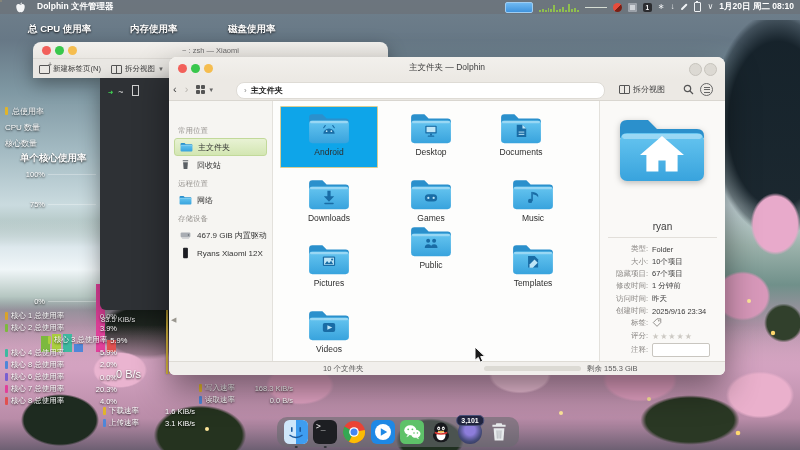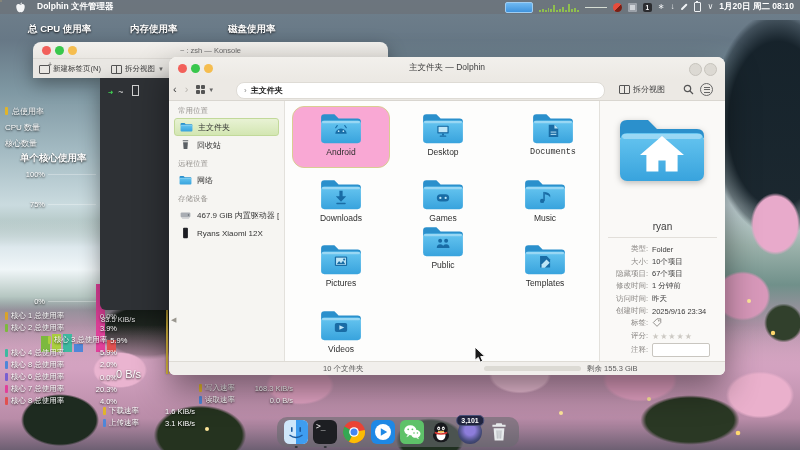--- a/index.html
+++ b/index.html
@@ -89,29 +89,29 @@
   .ic-grid{width:9px;height:9px;display:grid;grid-template-columns:4px 4px;grid-template-rows:4px 4px;gap:1px;margin-left:4px}
   .ic-grid i{background:#555;border-radius:1px}
   .crumb{position:absolute;left:67px;top:3px;width:360px;height:15px;background:#fff;border:1px solid #dedbd5;border-radius:8px;display:flex;align-items:center;padding-left:7px;gap:4px}
   .crumb .gt{color:#8a8a8a;font-size:8px}
   .crumb .txt{font-weight:bold;font-size:8px;color:#222}
   .d-split{position:absolute;left:450px;display:flex;align-items:center;gap:3px}
   .ic-search{position:absolute;left:514px;top:5px}
   .ic-burger{position:absolute;left:531px;top:4px;width:11px;height:11px;border:1px solid #666;border-radius:50%;display:flex;flex-direction:column;justify-content:center;gap:1.5px;align-items:center}
   .ic-burger i{width:6px;height:1px;background:#666}
   .d-body{position:absolute;top:44px;bottom:13px;left:0;right:0;display:flex}
-  .d-side{width:116px;background:#f6f5f2;border-right:1px solid #e3e1dc;position:relative;font-size:8px;color:#333;padding-top:0;box-sizing:border-box}
+  .d-side{width:104px;background:#f6f5f2;border-right:1px solid #e3e1dc;position:relative;font-size:8px;color:#333;padding-top:20px;box-sizing:border-box}
   .sec-h{color:#979490;font-size:7.5px;padding:5px 0 2px 9px}
   .side-item{display:flex;align-items:center;gap:5px;height:18px;margin:0 5px;padding-left:5px;border-radius:3px;white-space:nowrap;overflow:hidden}
   .side-item.sel{background:linear-gradient(#e8f2d4,#d3e6b2);border:1px solid #c2d99a;height:16px}
   .si-svg{width:13px;height:12px;flex:0 0 13px}
   .side-collapse{position:absolute;left:2px;bottom:38px;font-size:7px;color:#9a978f}
   .d-main{flex:1;position:relative;background:#fdfdfc}
   .fcell{position:absolute;width:96px;height:60px;text-align:center}
-  .fcell.sel{background:#f9a8d4;border:1px solid #d9cd92;border-radius:12px;margin:-1px}
+  .fcell.sel{background:#0ea5e9;border:1px solid #d9cd92;border-radius:1px;margin:-1px}
   .fico{width:44px;height:36px;display:block;margin:3px auto 0}
   .fname{font-size:8.5px;color:#2e2e2e;margin-top:1px}
   .d-info{width:125px;background:#faf9f7;border-left:1px solid #e3e1dc;position:relative;font-size:7.5px;color:#333}
   .big-folder{position:absolute;left:16px;top:10px;width:92px;height:76px;filter:drop-shadow(0 2px 3px rgba(0,0,0,.25))}
   .info-name{position:absolute;left:0;right:0;top:120px;text-align:center;font-size:10px;color:#3c3c3c}
   .info-sep{position:absolute;left:8px;right:8px;top:136px;height:1px;background:#e2dfda}
   .inf-rows{position:absolute;left:0;right:2px;top:142px}
   .inf-row{display:flex;height:12.4px;align-items:center}
   .inf-label{width:48px;text-align:right;color:#8b8885;padding-right:4px;flex:0 0 48px}
   .inf-val{color:#3a3a3a;white-space:nowrap}
@@ -325,21 +325,21 @@
     </div>
 </div>
 
 <div id="konsole-head" class="abs">
   <div class="k-titlebar">
     <div class="lights">
       <span class="light l-red"></span>
       <span class="light l-green"></span>
       <span class="light l-yellow"></span>
     </div>
-    <div class="k-title">~ : zsh — Konsole</div>
+    <div class="k-title">~ : zsh — Xiaomi</div>
   </div>
   <div class="k-toolbar">
     <div class="k-btn">
       <span class="ic-tab"></span>
       <span>新建标签页(N)</span>
     </div>
     <div class="k-btn">
       <span class="ic-split"></span>
       <span>拆分视图</span>
       <span class="chev">▼</span>
@@ -444,21 +444,21 @@
           </svg>
           <div class="fname">Android</div>
         </div>
         <div class="fcell" style="left: 110px; top: 6px;">
           <svg class="fico" viewBox="0 0 46 38">
             <use href="#folder-base"></use>
             <use href="#em-desktop"></use>
           </svg>
           <div class="fname">Desktop</div>
         </div>
-        <div class="fcell" style="left: 220px; top: 6px; font-family: Liberation Mono, monospace;">
+        <div class="fcell" style="left: 200px; top: 6px;">
           <svg class="fico" viewBox="0 0 46 38">
             <use href="#folder-base"></use>
             <use href="#em-documents"></use>
           </svg>
           <div class="fname">Documents</div>
         </div>
         <div class="fcell" style="left: 8px; top: 71.5px;">
           <svg class="fico" viewBox="0 0 46 38">
             <use href="#folder-base"></use>
             <use href="#em-downloads"></use>

